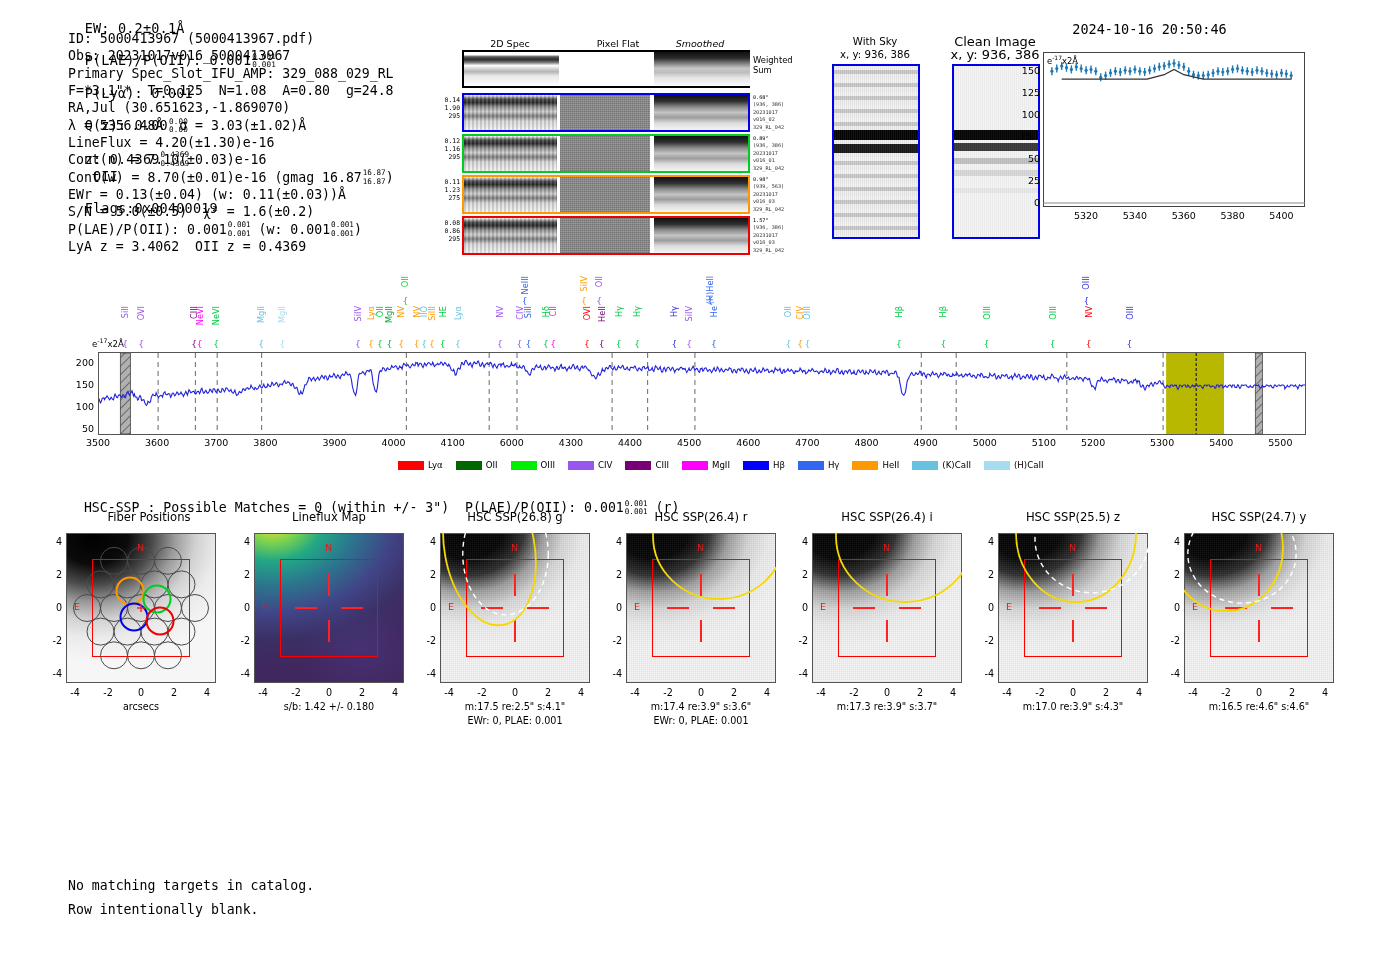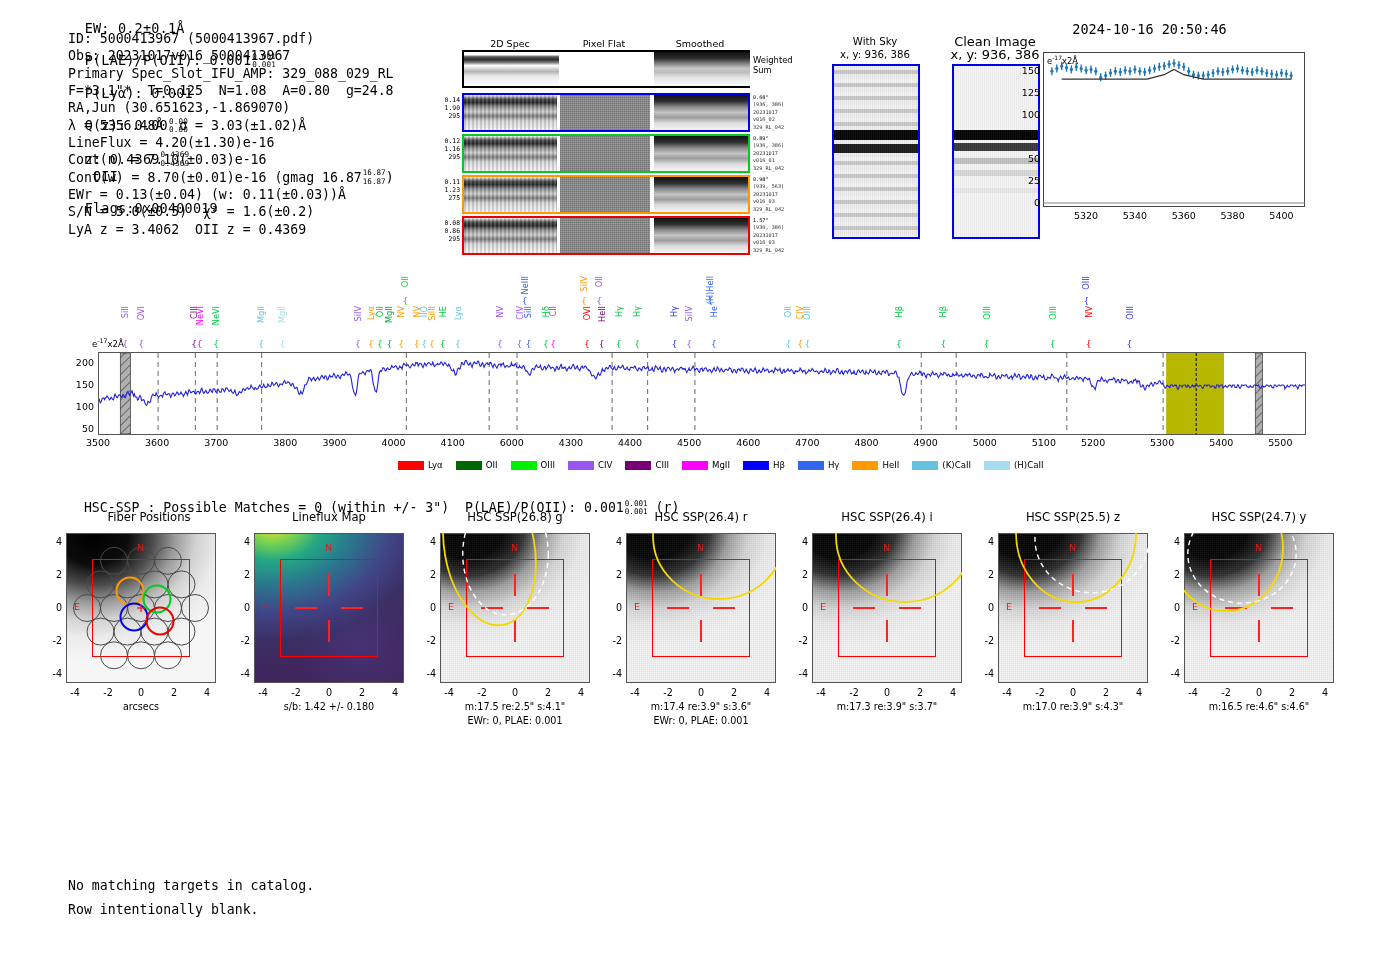--- a/index.html
+++ b/index.html
@@ -73,33 +73,34 @@
   <span>2024-10-16 20:50:46</span>
   <span>&nbsp;&nbsp;</span>
   <span>Version 1.22.2</span>
 </div>
 
 <div class="abs mono" id="info-block">
   <div>ID: 5000413967 (5000413967.pdf)</div>
   <div>Obs: 20231017v016_5000413967</div>
   <div>Primary Spec_Slot_IFU_AMP: 329_088_029_RL</div>
   <div>F=*3.1"*  T=0.125  N=1.08  A=0.80  g=24.8</div>
-  <div>RA,Jun (30.651623,-1.869070)</div>
+  <div>RA,Jul (30.651623,-1.869070)</div>
   <div>λ = 5356.48Å  σ = 3.03(±1.02)Å</div>
   <div>LineFlux = 4.20(±1.30)e-16</div>
   <div>Cont(n) = 7.10(±0.03)e-16</div>
   <div><span>Cont(w) = 8.70(±0.01)e-16 (gmag 16.87</span><span class="fracbox"><span>16.87</span><br><span>16.87</span></span>)</div>
   <div>EWr = 0.13(±0.04) (w: 0.11(±0.03))Å</div>
   <div>S/N = 5.0(±0.5)  χ² = 1.6(±0.2)</div>
+  <div><span>P(LAE)/P(OII): 0.001</span><span class="fracbox"><span>0.001</span><br><span>0.001</span></span> <span>(w: 0.001</span><span class="fracbox"><span>0.001</span><br><span>0.001</span></span>)</div>
   <div>LyA z = 3.4062  OII z = 0.4369</div>
 </div>
 
 <div class="abs sans col-title" style="left:470px;top:38px;width:80px;">2D Spec</div>
-<div class="abs sans col-title" style="left:564px;top:38px;width:80px;">Pixel Flat</div>
-<div class="abs sans col-title" style="left:660px;top:38px;width:80px;">Smoothed</div>
+<div class="abs sans col-title" style="left:578px;top:38px;width:80px;">Pixel Flat</div>
+<div class="abs sans col-title" style="left:660px;top:38px;width:80px;font-style:italic;">Smoothed</div>
 
 <div class="abs" id="wsum-row" style="left:462px;top:50px;width:288px;height:38px;border:2.2px solid #000;box-sizing:border-box;">
   <div class="imgbox" style="left:0;top:0;width:95px;height:100%;">
     <div class="stripes" style="background:linear-gradient(180deg,#fff 0%,#fff 8%,#5a5a5a 14%,#2e2e2e 22%,#6f6f6f 30%,#fff 40%,#d0d0d0 50%,#b5b5b5 58%,#e8e8e8 70%,#fff 100%);"></div>
   </div>
   <div class="imgbox" style="left:95px;top:0;width:95px;height:100%;background:#fff;"></div>
   <div class="imgbox" style="left:190px;top:0;width:96px;height:100%;">
     <div class="stripes" style="background:linear-gradient(180deg,#111 0%,#2a2a2a 18%,#777 32%,#c8c8c8 48%,#bdbdbd 60%,#e6e6e6 76%,#fafafa 100%);"></div>
   </div>
 </div>
@@ -482,21 +483,21 @@
 <div id="spec-yticks">
     <div class="abs sans tickl" style="left: 62px; top: 422.622px; width: 32px; text-align: right;">50</div>
     <div class="abs sans tickl" style="left: 62px; top: 400.73px; width: 32px; text-align: right;">100</div>
     <div class="abs sans tickl" style="left: 62px; top: 378.838px; width: 32px; text-align: right;">150</div>
     <div class="abs sans tickl" style="left: 62px; top: 356.946px; width: 32px; text-align: right;">200</div>
   </div>
 <div id="spec-xticks">
     <div class="abs sans tickl" style="left: 76px; top: 437px; width: 44px; text-align: center;">3500</div>
     <div class="abs sans tickl" style="left: 135.118px; top: 437px; width: 44px; text-align: center;">3600</div>
     <div class="abs sans tickl" style="left: 194.235px; top: 437px; width: 44px; text-align: center;">3700</div>
-    <div class="abs sans tickl" style="left: 253.353px; top: 437px; width: 44px; text-align: right;">3800</div>
+    <div class="abs sans tickl" style="left: 253.353px; top: 437px; width: 44px; text-align: left;">3800</div>
     <div class="abs sans tickl" style="left: 312.471px; top: 437px; width: 44px; text-align: center;">3900</div>
     <div class="abs sans tickl" style="left: 371.588px; top: 437px; width: 44px; text-align: center;">4000</div>
     <div class="abs sans tickl" style="left: 430.706px; top: 437px; width: 44px; text-align: center;">4100</div>
     <div class="abs sans tickl" style="left: 489.824px; top: 437px; width: 44px; text-align: center;">6000</div>
     <div class="abs sans tickl" style="left: 548.941px; top: 437px; width: 44px; text-align: center;">4300</div>
     <div class="abs sans tickl" style="left: 608.059px; top: 437px; width: 44px; text-align: center;">4400</div>
     <div class="abs sans tickl" style="left: 667.176px; top: 437px; width: 44px; text-align: center;">4500</div>
     <div class="abs sans tickl" style="left: 726.294px; top: 437px; width: 44px; text-align: center;">4600</div>
     <div class="abs sans tickl" style="left: 785.412px; top: 437px; width: 44px; text-align: center;">4700</div>
     <div class="abs sans tickl" style="left: 844.529px; top: 437px; width: 44px; text-align: center;">4800</div>

